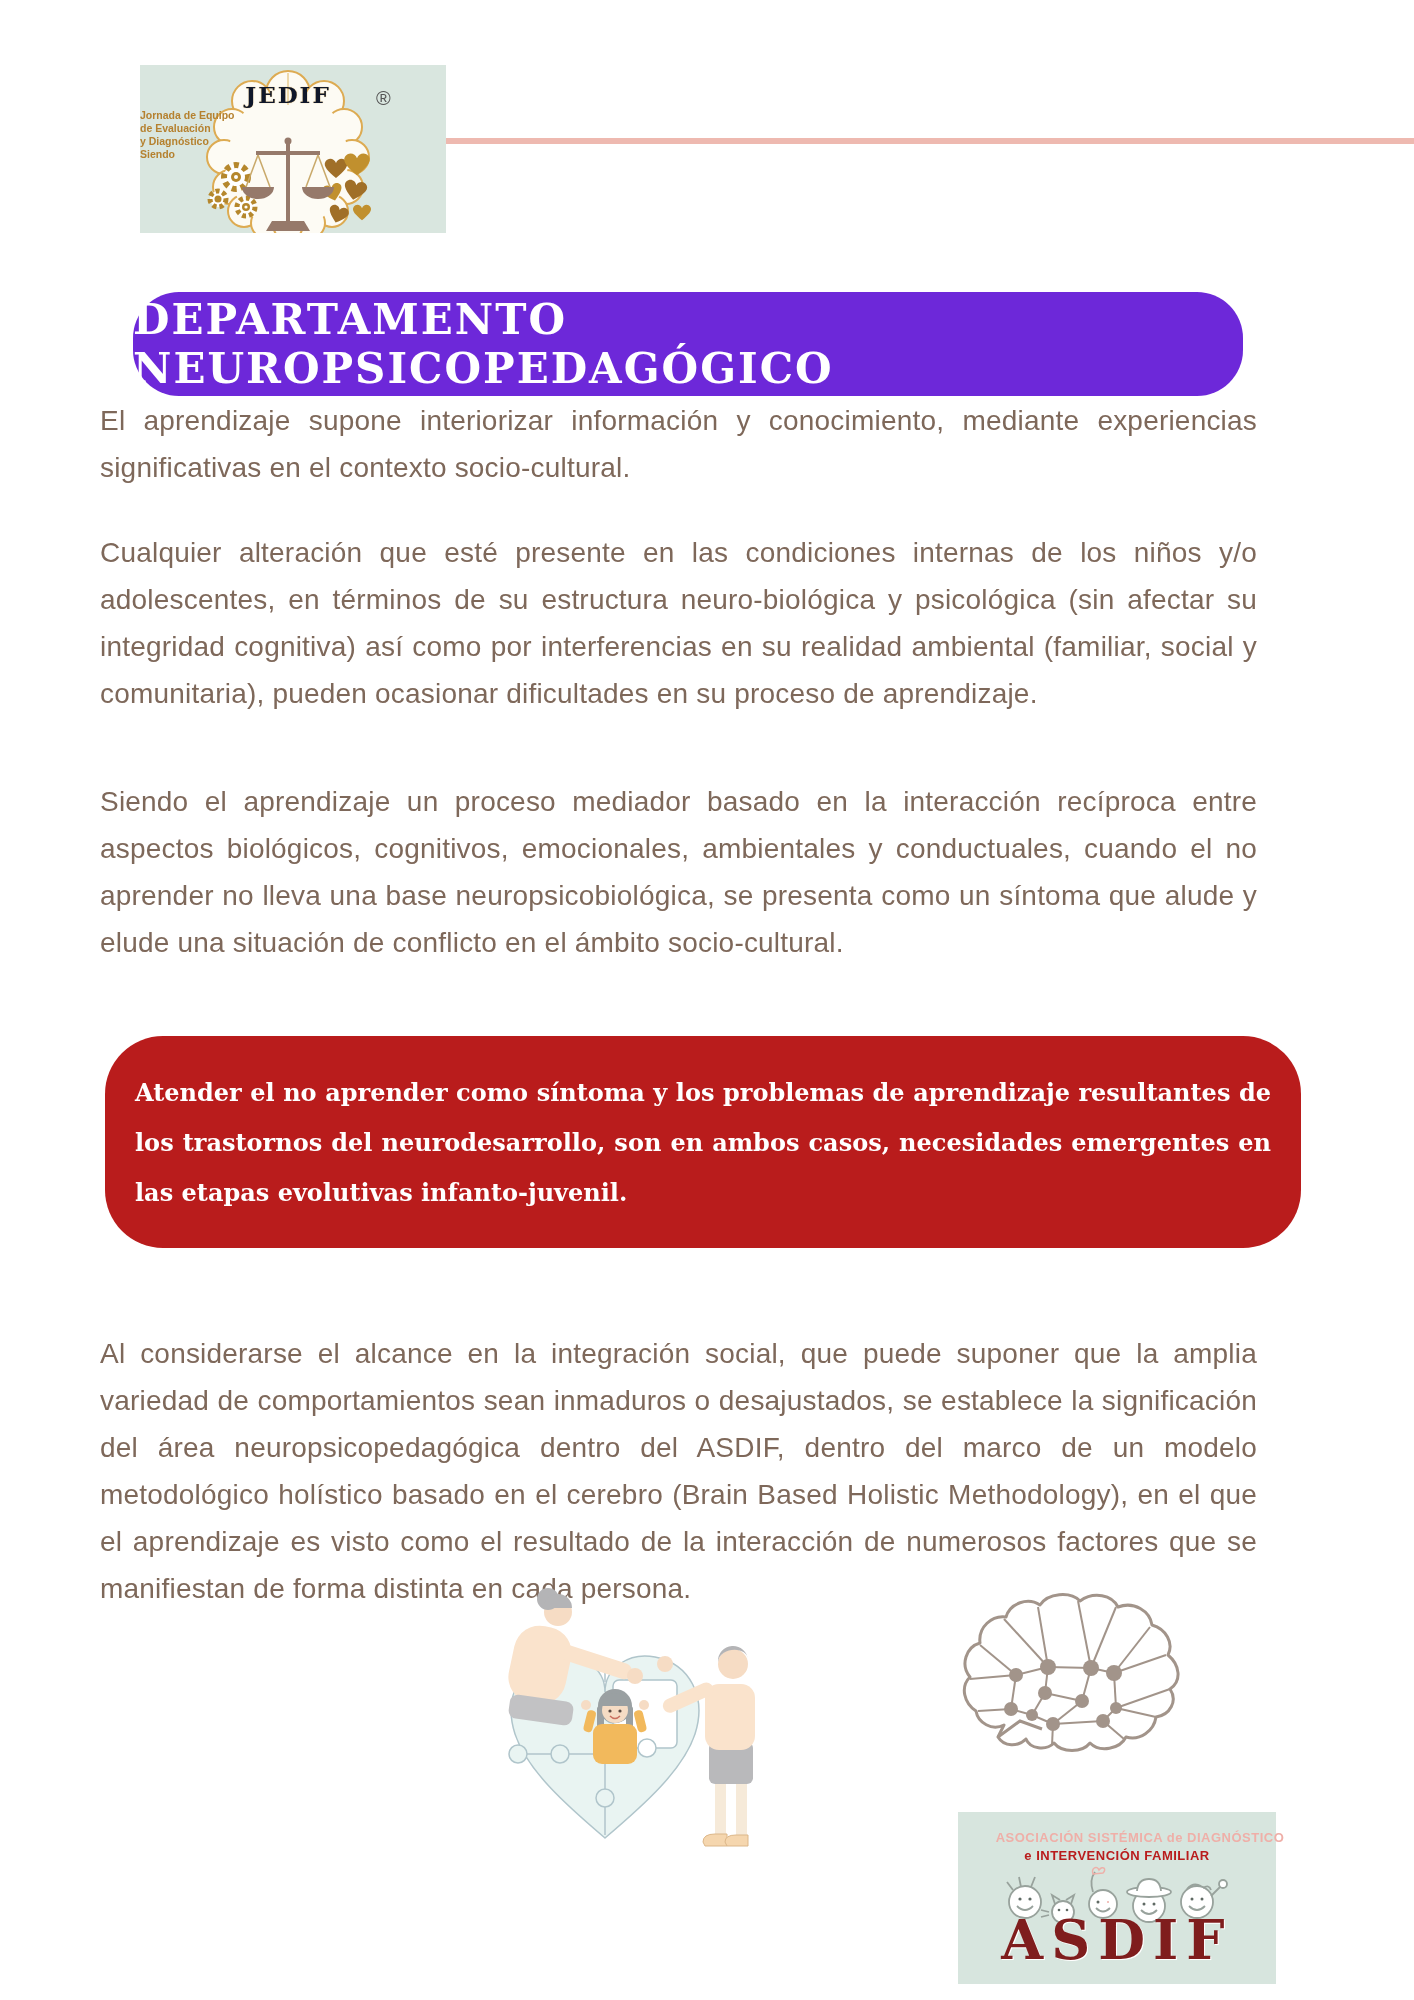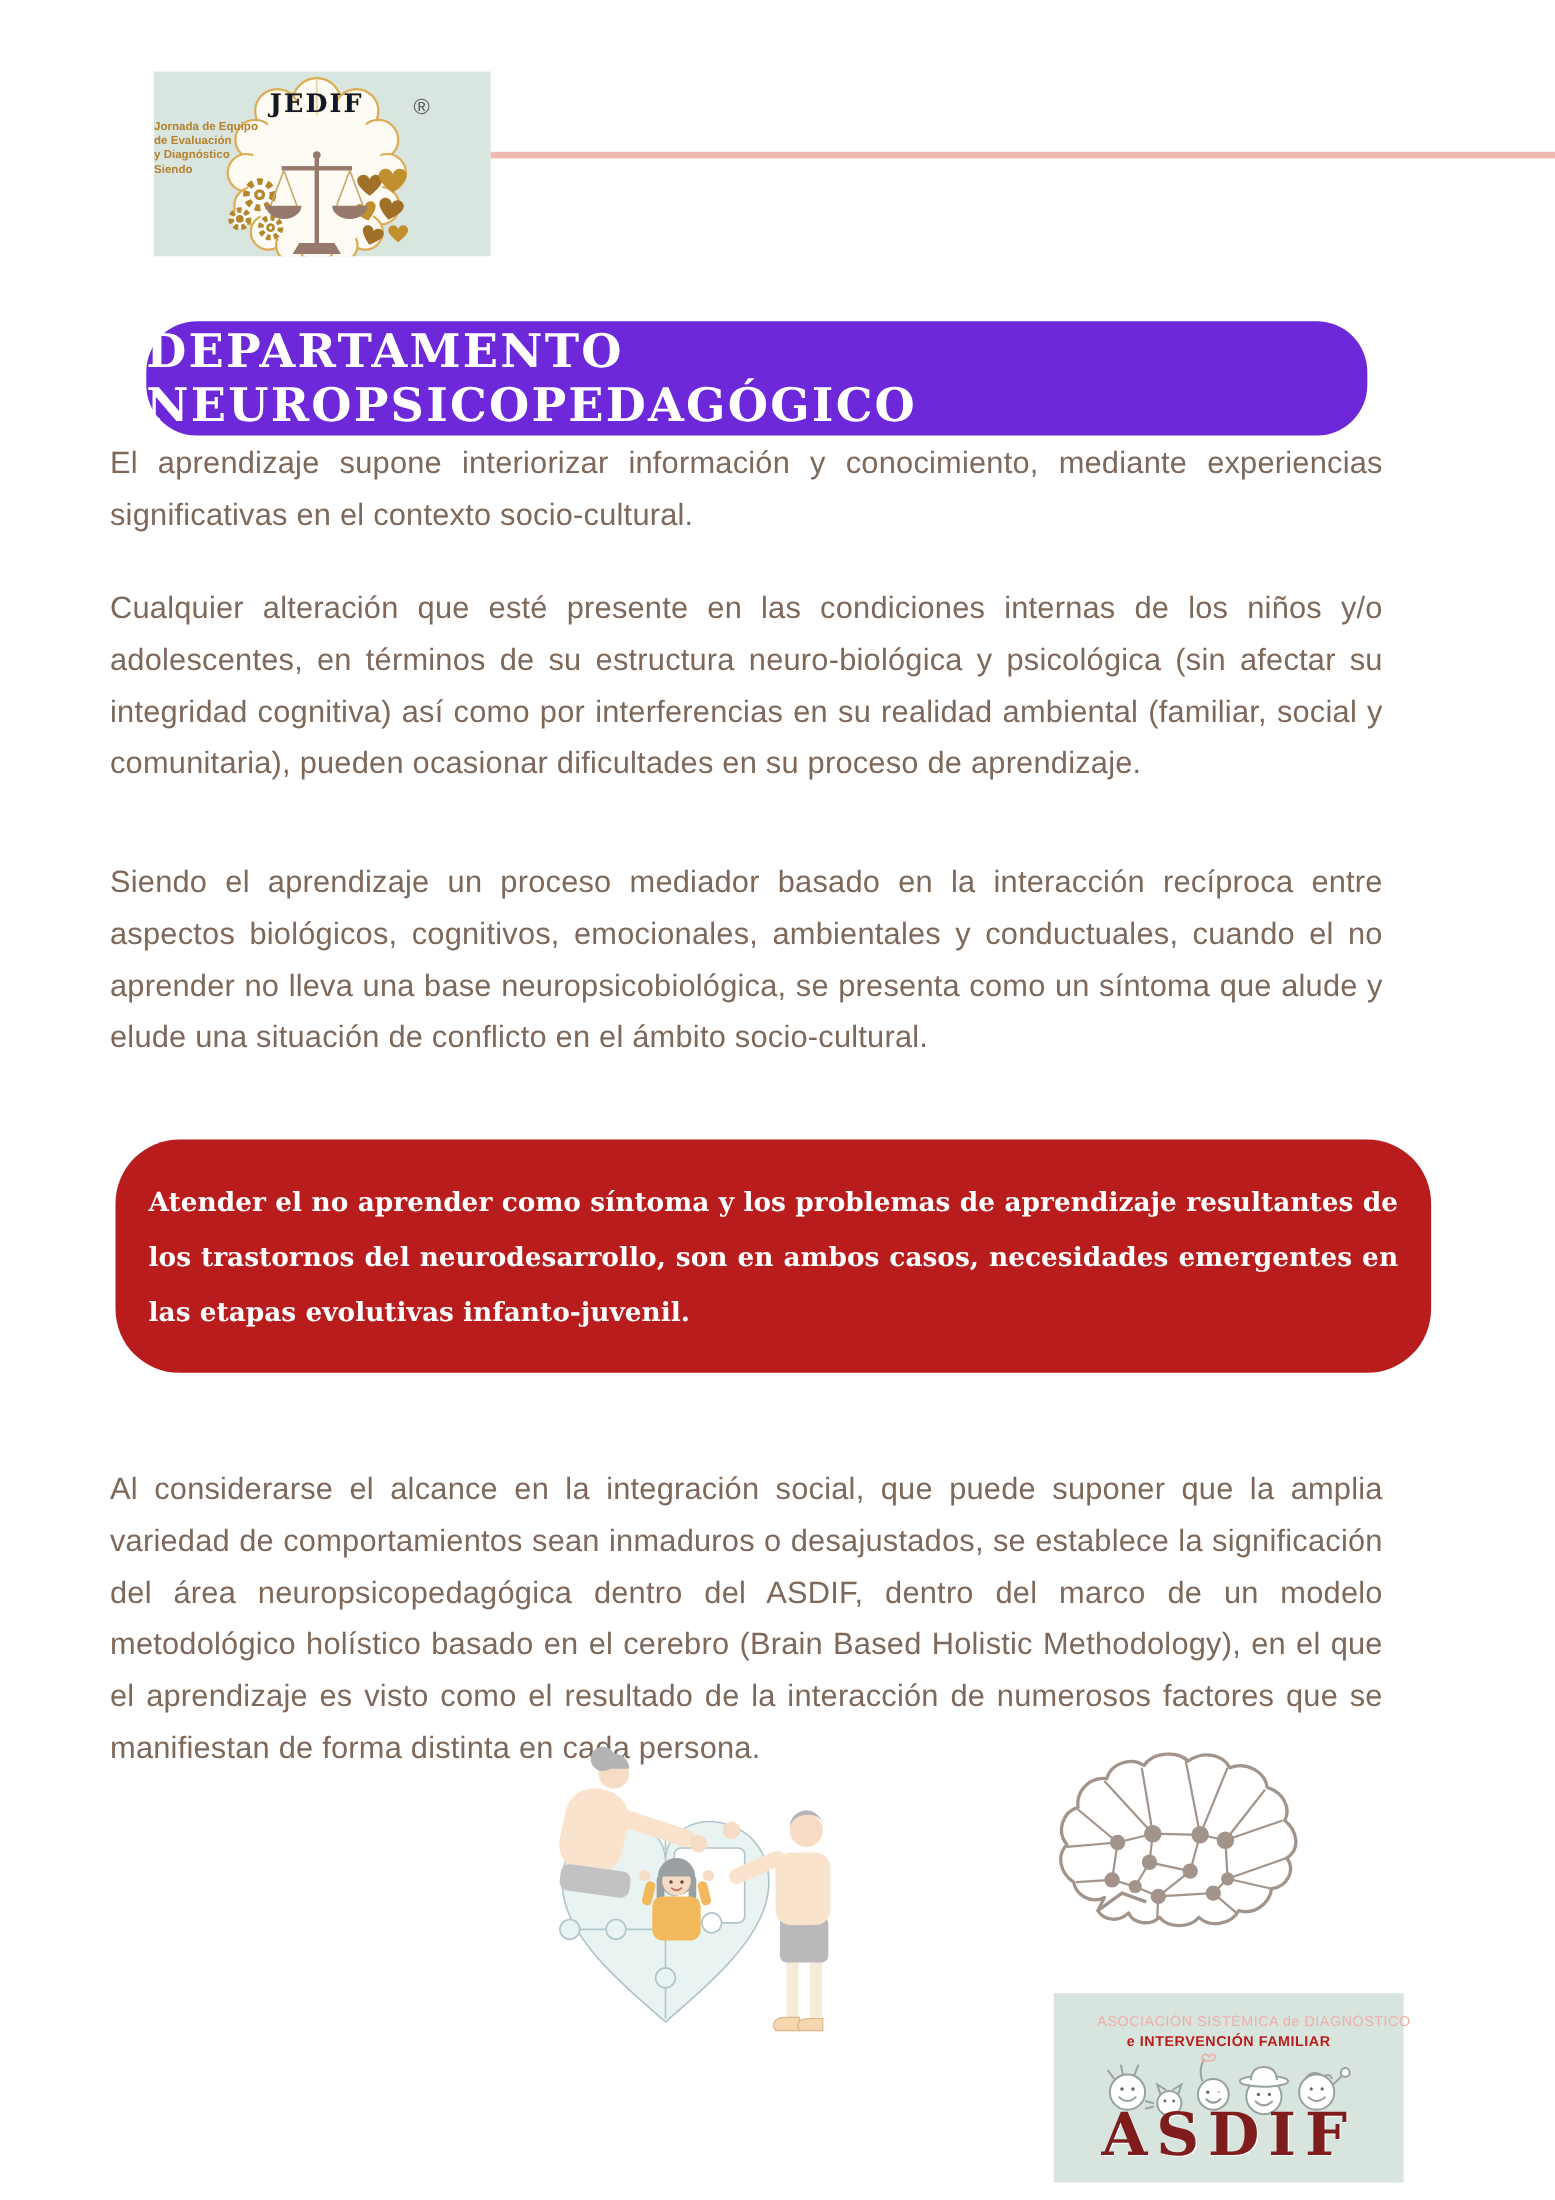--- a/index.html
+++ b/index.html
@@ -32,21 +32,21 @@
       color:#7e685a;text-align:justify;letter-spacing:0.2px;}
   .p1{top:397px;} .p2{top:529px;} .p3{top:778px;} .p4{top:1330px;}
 
   
   .puzzle-illu{position:absolute;left:415px;top:1572px;width:365px;height:305px;}
   .brain-illu{position:absolute;left:948px;top:1593px;width:250px;height:200px;}
 
   
   .asdif-box{position:absolute;left:958px;top:1812px;width:318px;height:172px;background:#d7e5de;}
   .asdif-l1{position:absolute;left:0;top:18px;width:364px;text-align:center;
-      font-size:13px;font-weight:normal;color:#efafa8;letter-spacing:0.5px;}
+      font-size:13px;font-weight:bold;color:#efafa8;letter-spacing:0.5px;}
   .asdif-l2{position:absolute;left:0;top:36px;width:318px;text-align:center;
       font-size:13px;font-weight:bold;color:#b91c1c;letter-spacing:0.5px;}
   .asdif-faces{position:absolute;left:39px;top:50px;width:240px;height:70px;}
   .asdif-acronym{position:absolute;left:0;top:96px;width:318px;text-align:center;
       font-family:"DejaVu Serif",serif;font-weight:bold;font-size:54px;letter-spacing:8px;
       color:#7f1d1d;text-shadow:1px 1px 0 #ffffff;}
 </style>
 </head>
 <body>
 

